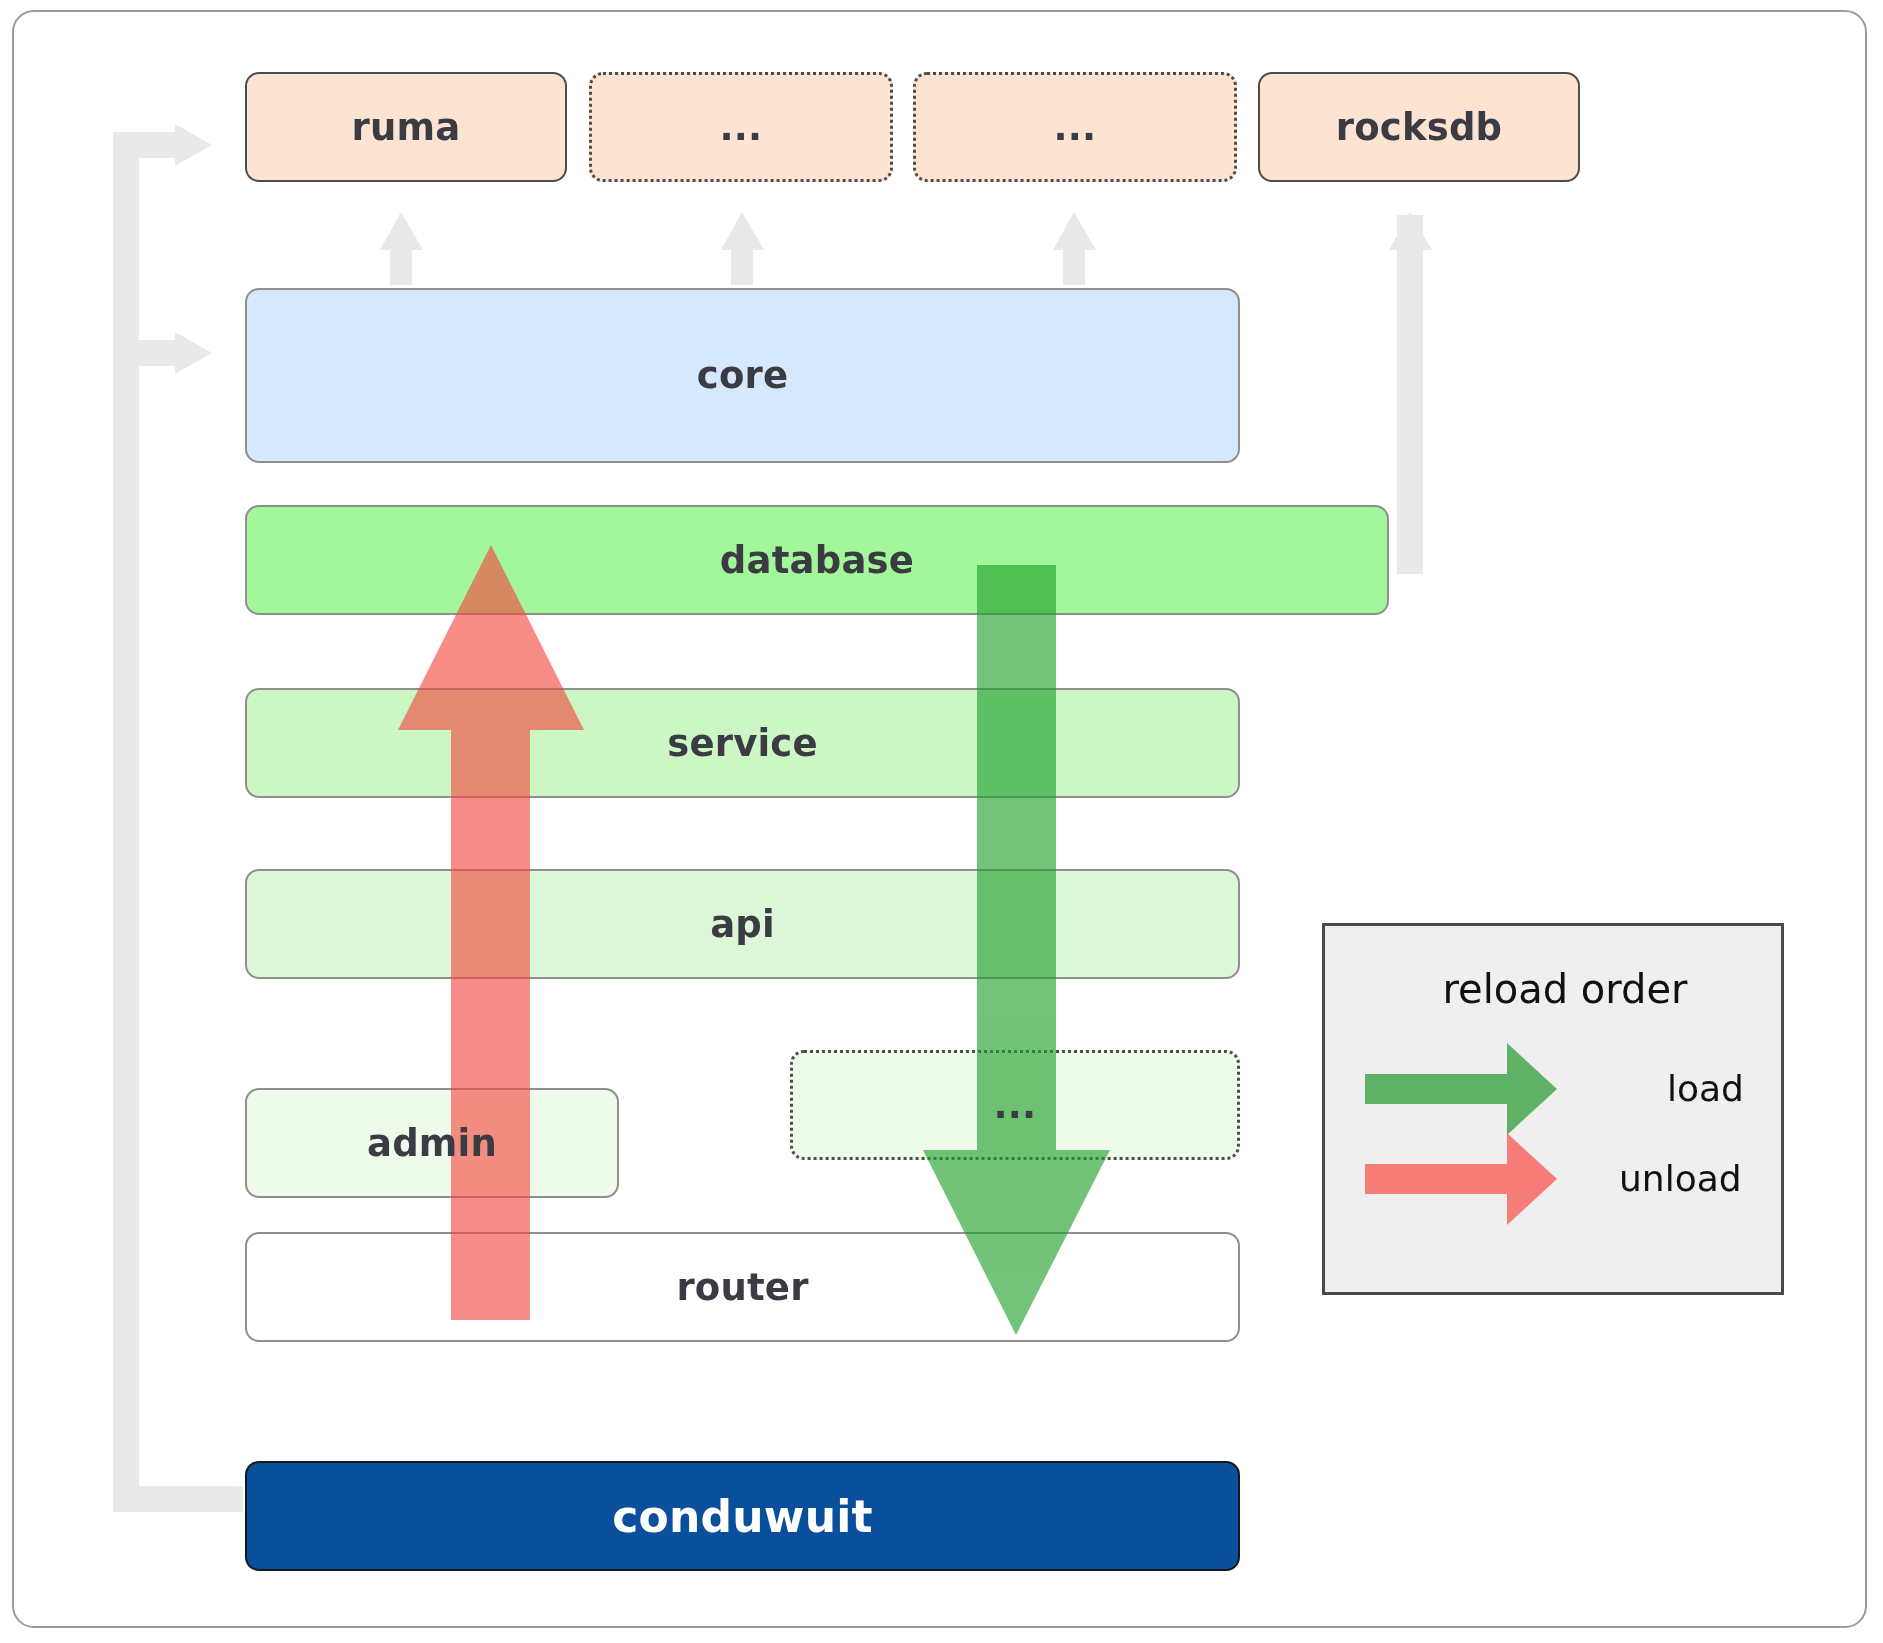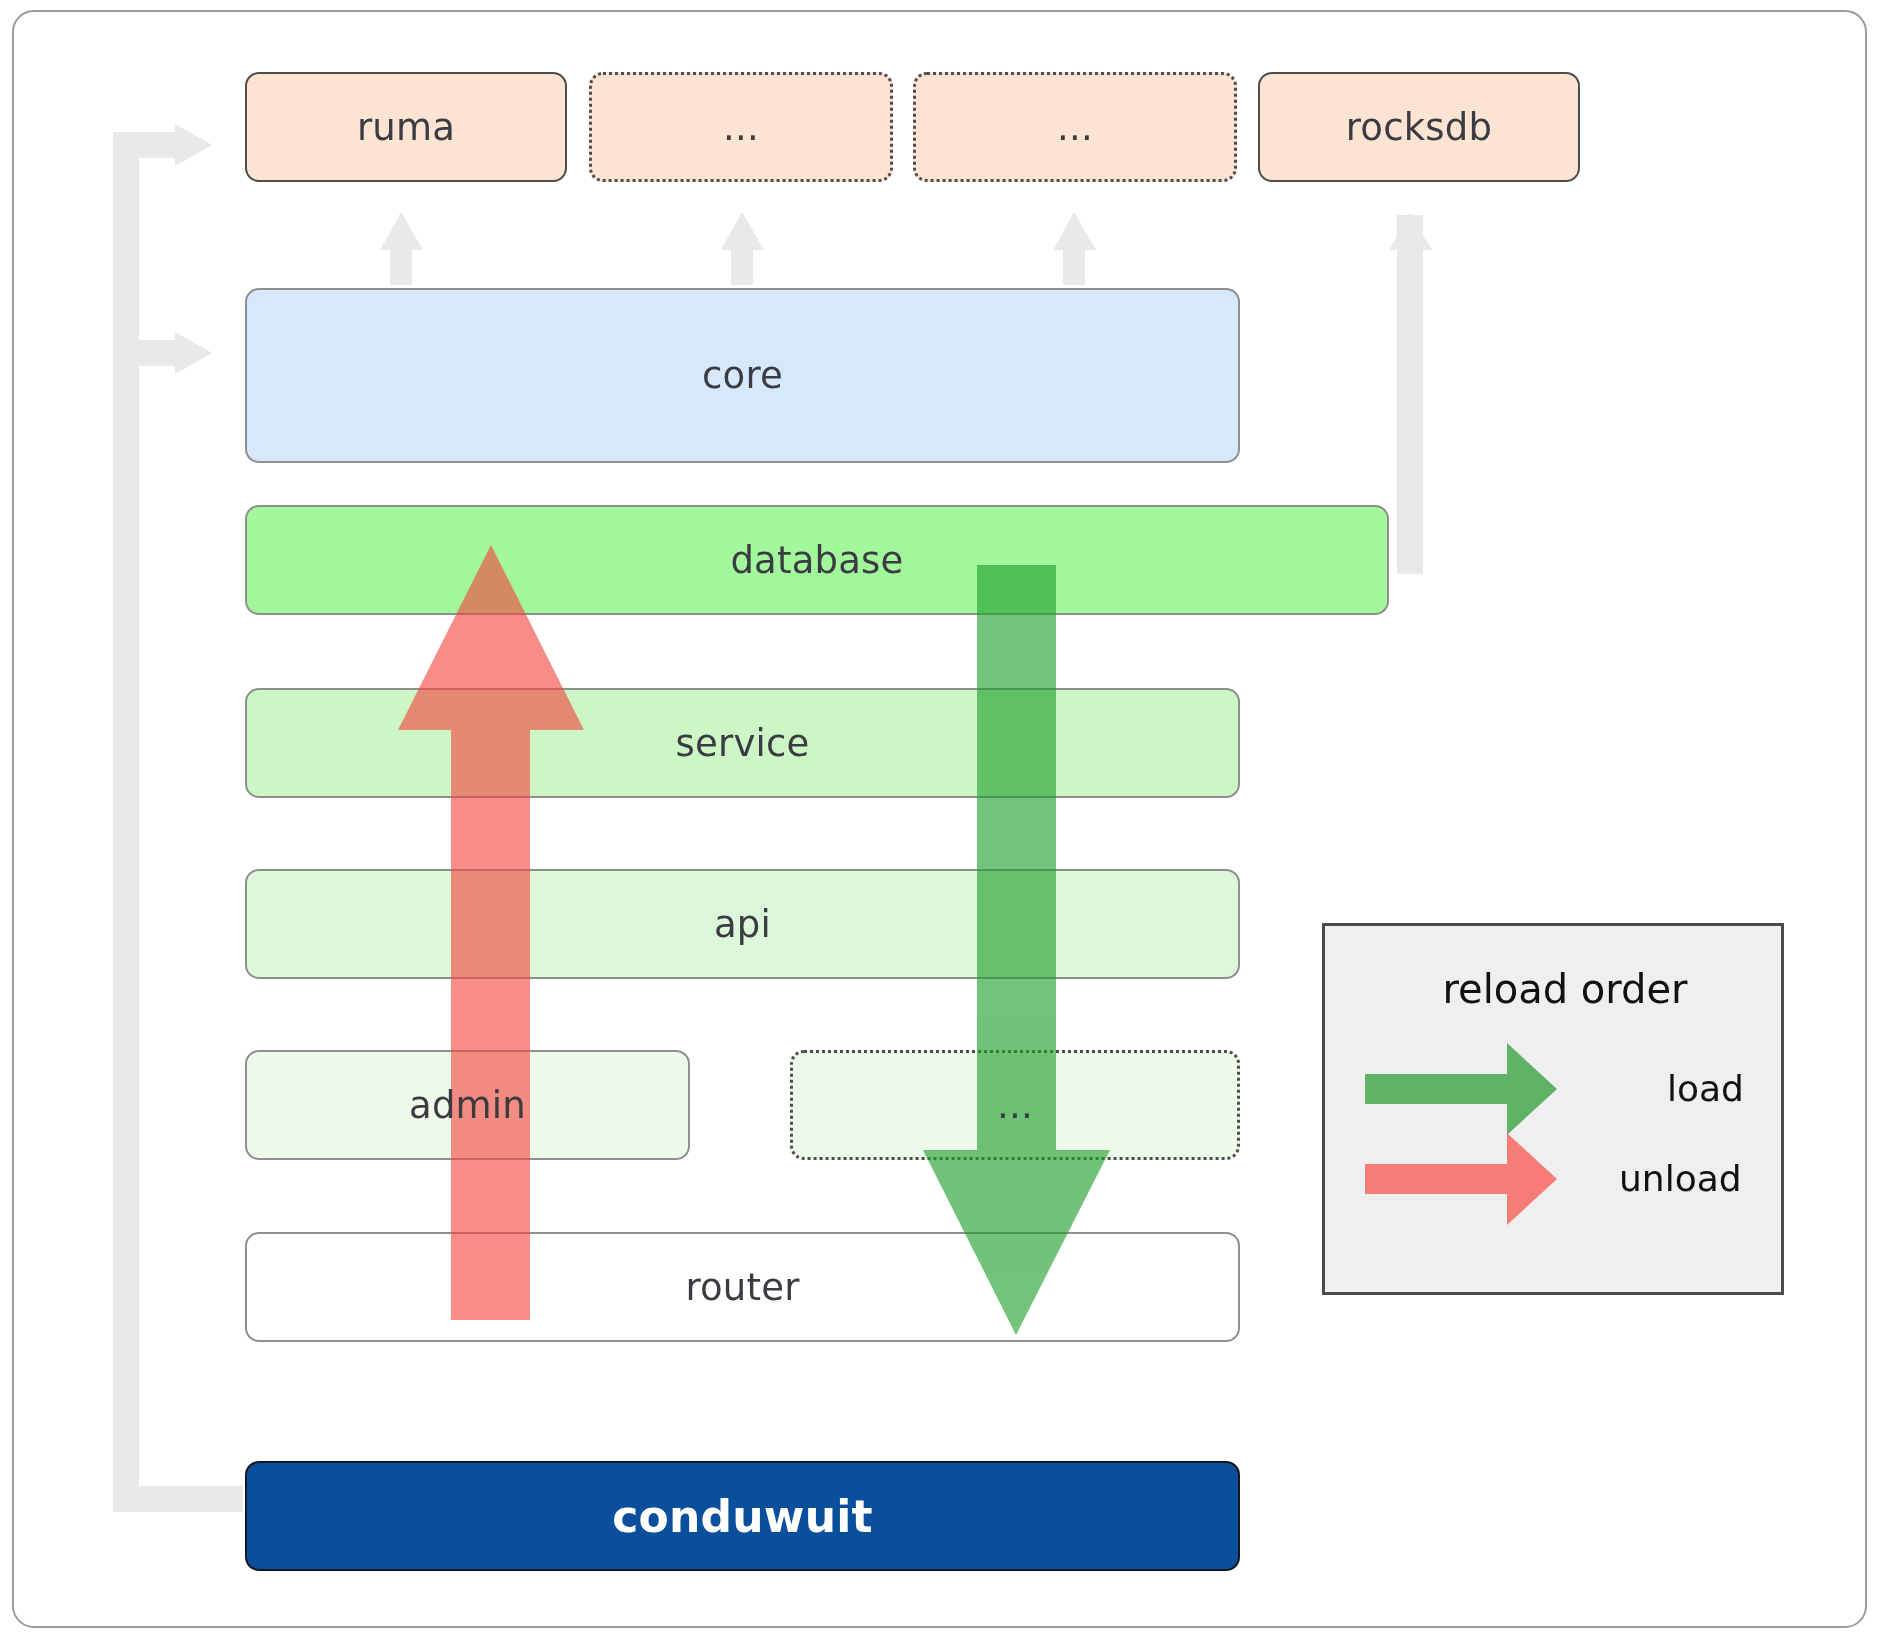--- a/index.html
+++ b/index.html
@@ -14,21 +14,21 @@
   .node{
     position:absolute;box-sizing:border-box;
     display:flex;align-items:center;justify-content:center;
     border-radius:14px;
     color:#3b3b43;font-size:37px;font-weight:400;
     letter-spacing:.2px;
   }
   .node.solid{border:2.5px solid #4d4d4d;}
   .node.dotted{border:3px dotted #4d4d4d;}
   .node.grayline{border:2px solid #8f8f8f;}
-  .node .lbl{position:relative;z-index:1;}
+  .node .lbl{position:relative;z-index:1;font-weight:bold;}
 
   
   .dep{background:#fde3d2;height:110px;top:72px;}
 
   
   .layer{height:110px;}
   .layer.core{background:#d6e8fb;margin-top:20px;}
   .layer.database{background:#a2f79a;}
   .layer.service{background:#ccf7c5;}
   .layer.api{background:#ddf8d8;}
@@ -119,21 +119,21 @@
   </div>
 
   <div class="node layer service grayline" style="left:245px;top:688px;width:995px;">
     <span class="lbl">service</span>
   </div>
 
   <div class="node layer api grayline" style="left:245px;top:869px;width:995px;">
     <span class="lbl">api</span>
   </div>
 
-  <div class="node layer admin grayline" style="left:245px;top:1050px;width:445px;">
+  <div class="node layer admin grayline" style="left:245px;top:1088px;width:374px;">
     <span class="lbl">admin</span>
   </div>
 
   <div class="node layer dots dotted" style="left:790px;top:1050px;width:450px;">
     <span class="lbl">...</span>
   </div>
 
   <div class="node layer router grayline" style="left:245px;top:1232px;width:995px;">
     <span class="lbl">router</span>
   </div>

